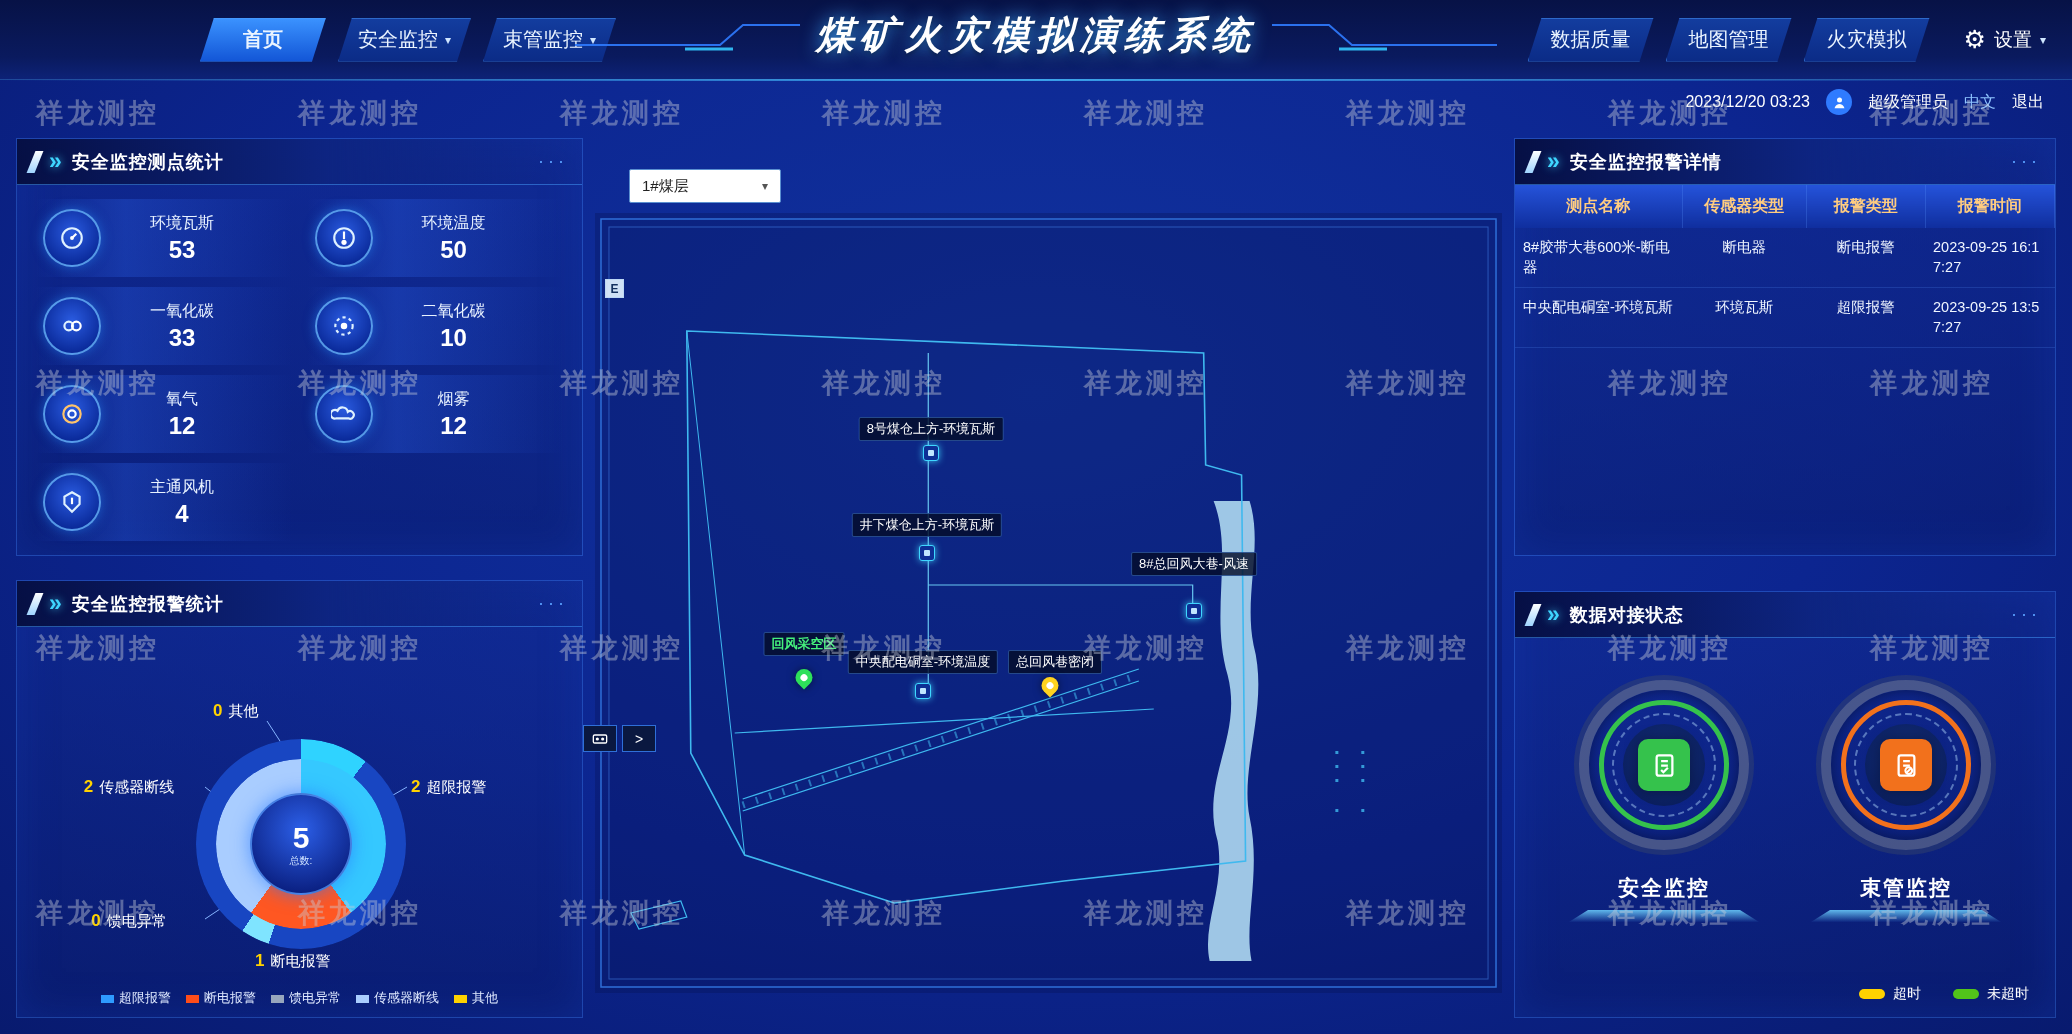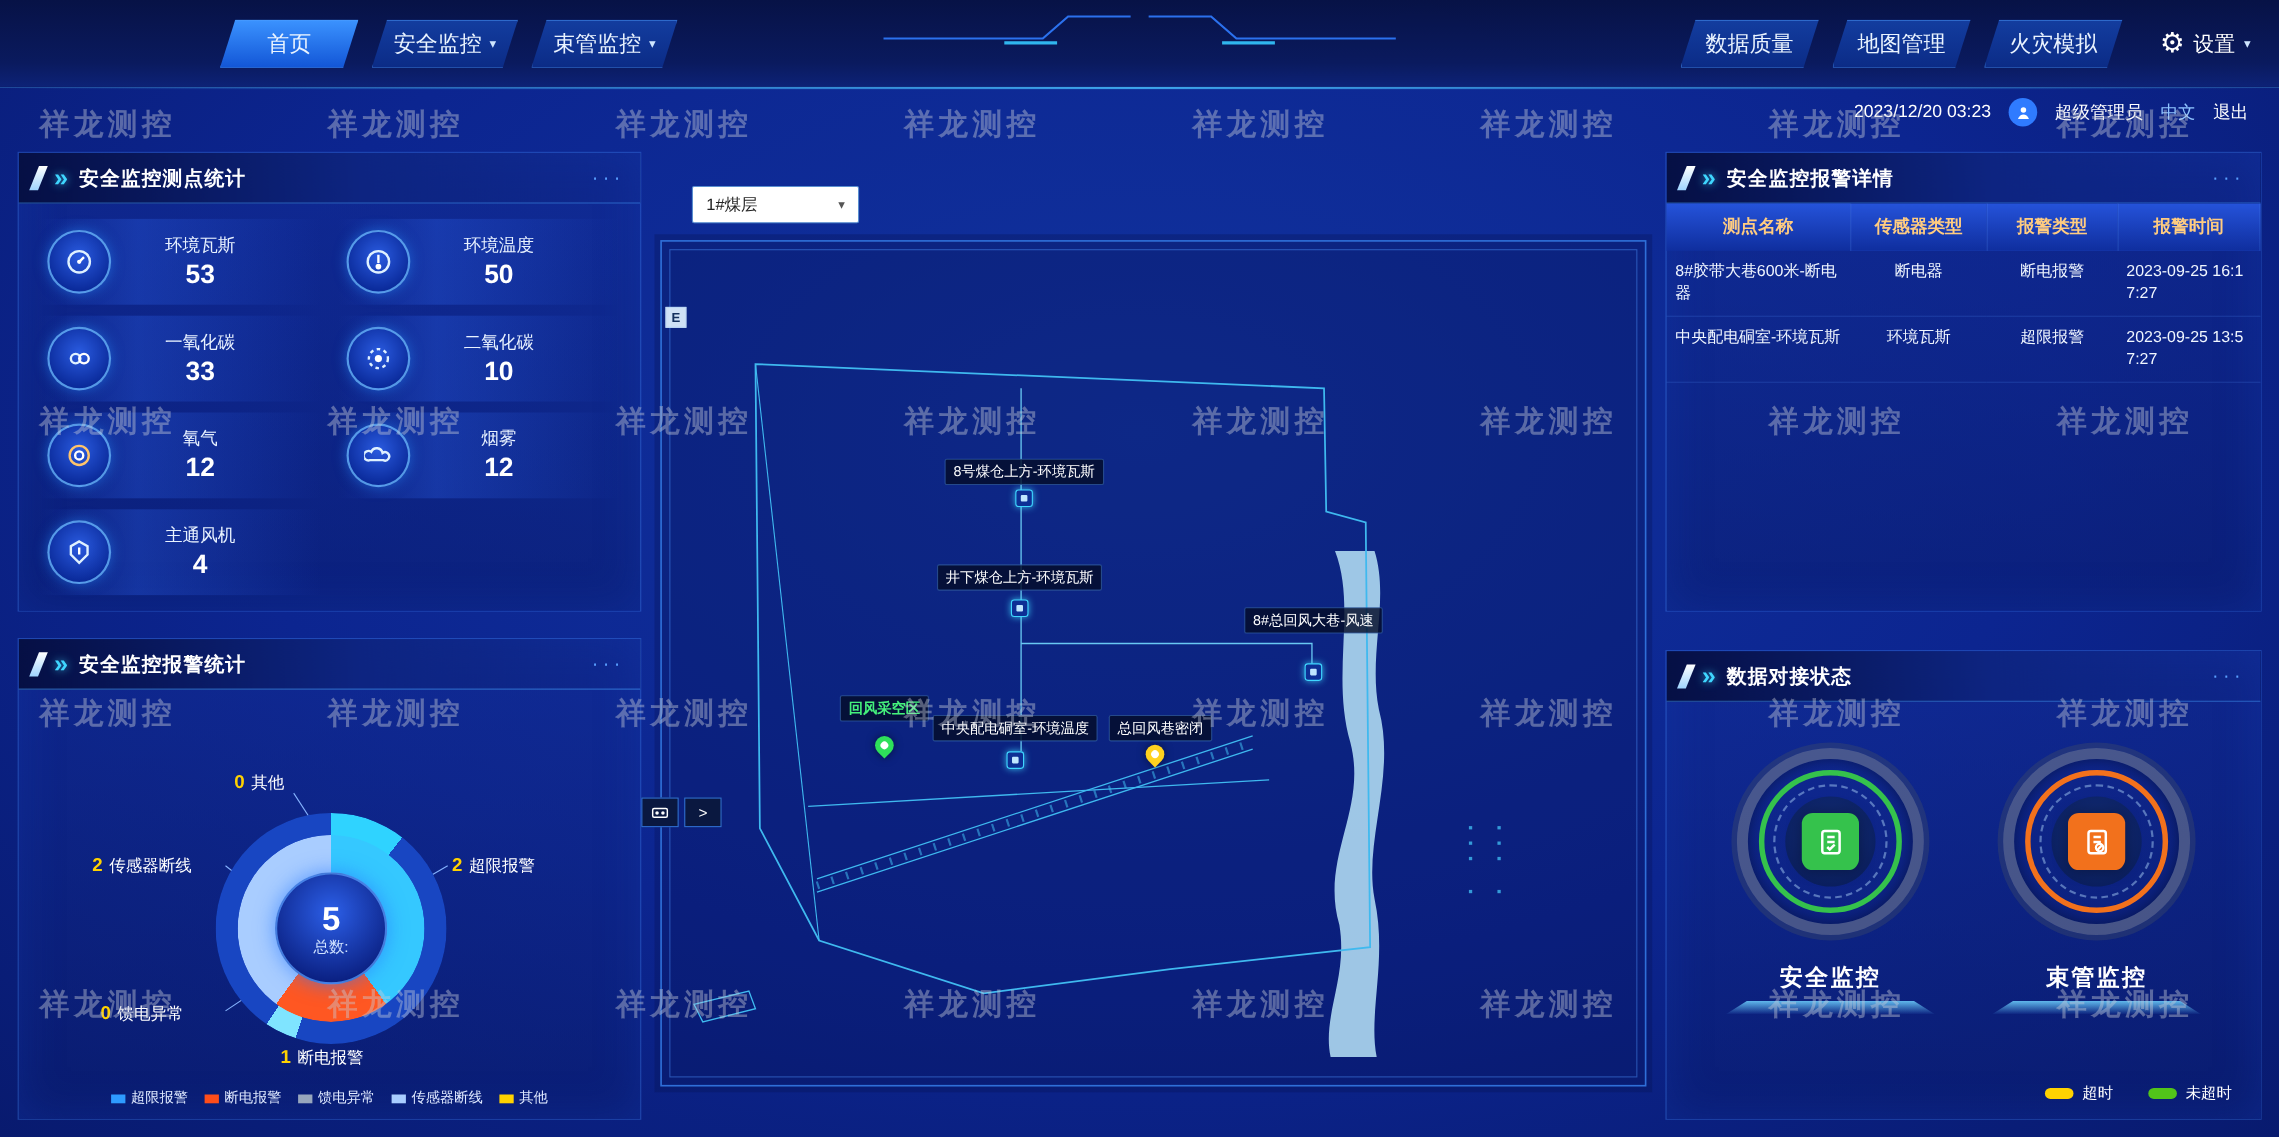--- a/index.html
+++ b/index.html
@@ -22,21 +22,21 @@
   header::after{content:"";position:absolute;left:0;right:0;bottom:-2px;height:2px;
     background:linear-gradient(90deg,rgba(40,140,255,0),rgba(70,190,255,.8),rgba(40,140,255,0))}
   .tabs{display:flex;gap:12px}
   .tabs-left{margin-left:200px}
   .tabs-right{margin-left:auto}
   .tab{min-width:126px;height:44px;padding:0 20px;display:flex;align-items:center;justify-content:center;gap:7px;
     font-size:20px;color:#eaf4ff;cursor:pointer;
     background:linear-gradient(180deg,#133d9f,#0b2b86);
     clip-path:polygon(14px 0,100% 0,calc(100% - 14px) 100%,0 100%);
     box-shadow:inset 0 0 0 1px rgba(80,160,255,.45)}
-  .tab.active{background:linear-gradient(180deg,#3b93ff,#1255d6);font-weight:normal}
+  .tab.active{background:linear-gradient(180deg,#3b93ff,#1255d6);font-weight:bold}
   .caret{font-size:12px;color:#cfe6ff}
   .title-wrap{position:absolute;left:50%;top:10px;transform:translateX(-50%);display:flex;align-items:center;gap:16px}
   .title-wrap h1{font-size:38px;font-style:italic;font-weight:800;letter-spacing:6px;white-space:nowrap;
     text-shadow:0 0 18px rgba(64,170,255,.95),0 2px 4px rgba(0,0,0,.5)}
   .deco{opacity:.9}
   .deco.flip{transform:scaleX(-1)}
   .settings{display:flex;align-items:center;gap:8px;margin:0 26px 0 34px;font-size:19px;cursor:pointer}
   .gear{font-size:25px;line-height:1}
 
   
@@ -85,21 +85,21 @@
     mask:radial-gradient(closest-side,transparent 78%,#000 79%);
     filter:drop-shadow(0 0 10px rgba(40,120,255,.6))}
   .ring-data{position:absolute;left:199px;top:132px;width:170px;height:170px;border-radius:50%;
     -webkit-mask:radial-gradient(closest-side,transparent 58%,#000 59%);
     mask:radial-gradient(closest-side,transparent 58%,#000 59%)}
   .donut-center{position:absolute;left:233px;top:166px;width:102px;height:102px;border-radius:50%;
     background:radial-gradient(circle at 50% 35%,#2c5fe8,#0a1f80 80%);border:2px solid rgba(90,160,255,.7);
     display:flex;flex-direction:column;align-items:center;justify-content:center;
     box-shadow:0 0 18px rgba(40,120,255,.65)}
   .donut-center .big{font-size:30px;font-weight:bold;line-height:1.1}
-  .donut-center .small{font-size:14px;color:#cfe2ff}
+  .donut-center .small{font-size:10px;color:#cfe2ff}
   .callout{position:absolute;font-size:15px;color:#fff;white-space:nowrap}
   .callout b{color:#ffd200;font-size:17px;margin-right:6px}
   .callout.align-r{text-align:center}
   .donut-legend{position:absolute;bottom:10px;left:0;right:0;display:flex;justify-content:center;gap:15px;
     font-size:13px;color:#dfe9ff;align-items:center}
   .donut-legend i{display:inline-block;width:13px;height:8px;margin-right:5px;vertical-align:middle}
 
   
   .layer-select{position:absolute;left:34px;top:30px;width:152px;height:34px;background:#fff;color:#222;
     font-size:15px;display:flex;align-items:center;justify-content:space-between;padding:0 12px;
@@ -210,20 +210,21 @@
         <span>束管监控</span>
         <span class="caret">▾</span>
       </div>
     </nav>
 
     <div class="title-wrap">
       <svg class="deco" width="225" height="32" viewBox="0 0 225 32">
         <path d="M0 25 L145 25 L168 5 L225 5" fill="none" stroke="#2f7bff" stroke-width="2"></path>
         <path d="M110 29 L158 29" stroke="#35c8ff" stroke-width="3"></path>
       </svg>
+      <h1>煤矿火灾模拟演练系统</h1>
       <svg class="deco flip" width="225" height="32" viewBox="0 0 225 32">
         <path d="M0 25 L145 25 L168 5 L225 5" fill="none" stroke="#2f7bff" stroke-width="2"></path>
         <path d="M110 29 L158 29" stroke="#35c8ff" stroke-width="3"></path>
       </svg>
     </div>
 
     <nav class="tabs tabs-right">
       <div class="tab">
         <span>数据质量</span>
       </div>

